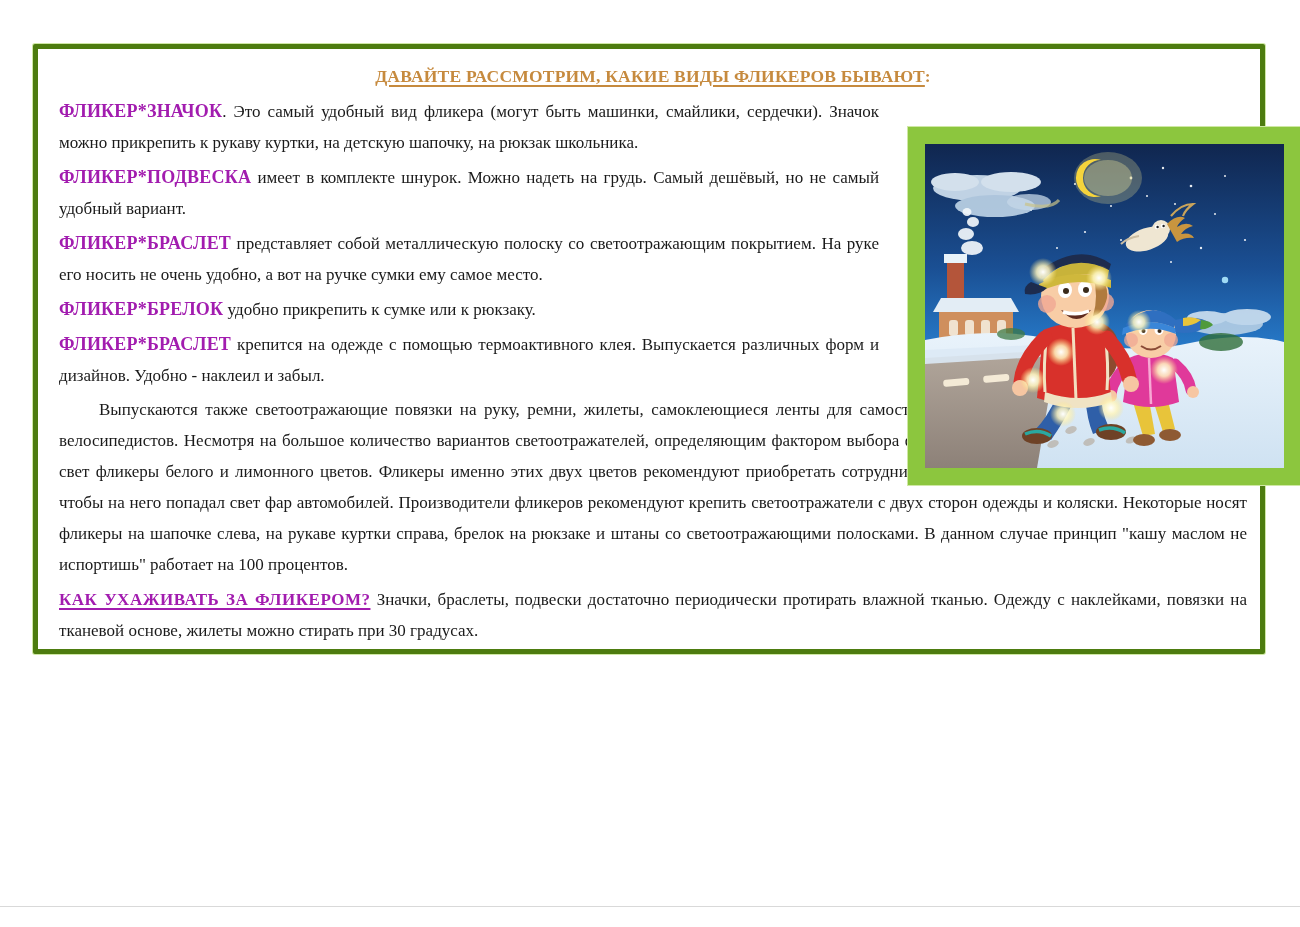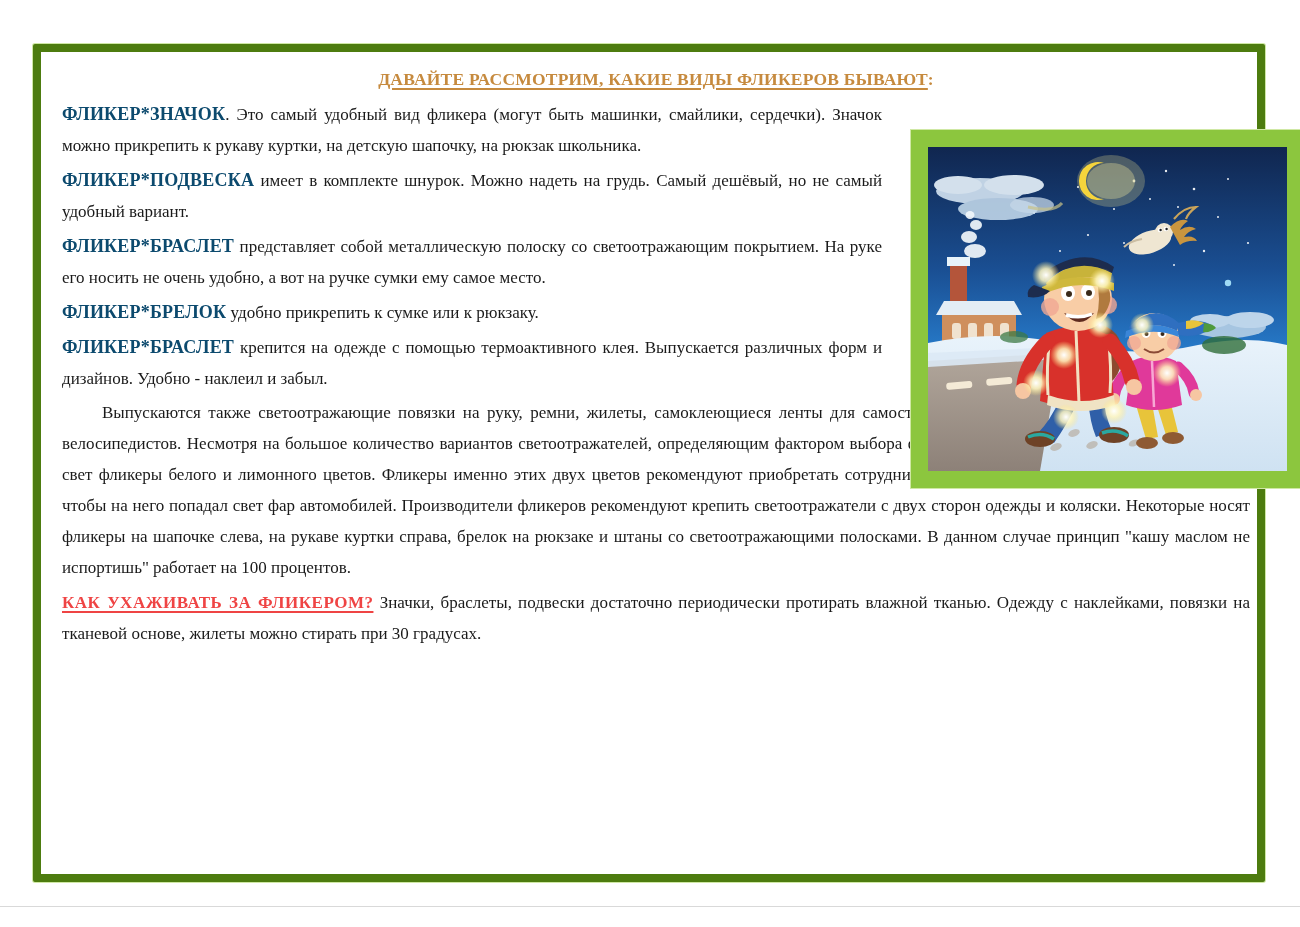--- a/index.html
+++ b/index.html
@@ -41,22 +41,22 @@
     height: 20px;
     background: #ffffff;
   }
 
   
   #green-frame {
     position: absolute;
     left: 33px;
     top: 44px;
     width: 1232px;
-    height: 838px;
-    border: 8px solid #4d7c0f;
+    height: 610px;
+    border: 5px solid #4d7c0f;
     border-radius: 2px;
     box-sizing: border-box;
     background: #ffffff;
     box-shadow: 0 0 0 1px #cfe8a4;
   }
 
   
   #content {
     position: absolute;
     left: 9px;
@@ -80,29 +80,29 @@
   .doc-title .u {
     text-decoration: underline;
     text-decoration-thickness: 2px;
     text-underline-offset: 3px;
   }
   .doc-title .colon { color: #c68a3e; }
 
   .care-title {
     font-weight: bold;
     font-size: 17px;
-    color: #ef4444;
+    color: #a21caf;
     text-decoration: underline;
     text-decoration-thickness: 2px;
     text-underline-offset: 3px;
     letter-spacing: 0.5px;
   }
 
   .lead {
-    color: #0c4a6e;
+    color: #a21caf;
     font-weight: bold;
     font-size: 18px;
     letter-spacing: 0.2px;
   }
 
   
   .para {
     font-size: 17px;
     line-height: 31px;
     color: #1a1a1a;

